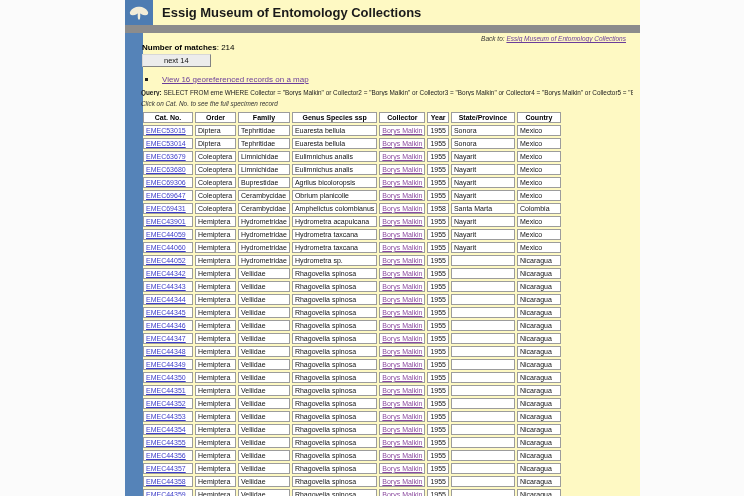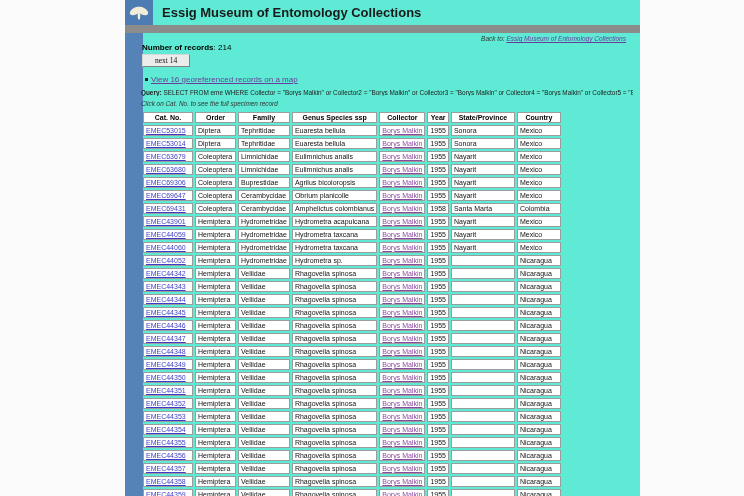--- a/index.html
+++ b/index.html
@@ -1,36 +1,36 @@
 <!DOCTYPE html>
 <html><head>
 <meta charset="utf-8">
 <style>
   * { margin:0; padding:0; box-sizing:border-box; }
   html,body { width:744px; height:496px; overflow:hidden; background:#fafafa;
               font-family:"Liberation Sans", sans-serif; }
   .viewport { position:relative; width:744px; height:496px; background:#fbfbfb; overflow:hidden; }
-  .page { position:absolute; left:125px; top:0; width:515px; height:496px; background:#5eead4; overflow:hidden; }
+  .page { position:absolute; left:125px; top:0; width:515px; height:496px; background:#fef9c3; overflow:hidden; }
 
   .stripe { position:absolute; left:0; top:0; width:18px; height:496px; background:#5583b8; }
   .logo { position:absolute; left:0; top:0; width:28px; height:25px; background:#4d7cb2;
           display:flex; align-items:center; justify-content:center; z-index:3; }
   .page-title { position:absolute; left:37px; top:5px; font-size:13px; font-weight:bold; color:#1a1a1a; white-space:nowrap; }
   .graybar { position:absolute; left:0; top:25px; width:515px; height:8px; background:#8c8c8c; z-index:2; }
 
   .backline { position:absolute; top:35px; right:14px; font-size:6.5px; font-style:italic; color:#333; white-space:nowrap; }
   .backline a { color:#6a3d9a; text-decoration:underline; cursor:pointer; }
 
   .matches { position:absolute; left:17px; top:43px; font-size:8px; color:#000; }
   .matches b { font-weight:bold; }
 
-  .next-btn { position:absolute; left:17px; top:54px; font-size:7.5px; font-family:Liberation Serif, serif;
-              background:#ececec; border:1px outset #d7d7d7; padding:1px 12px; color:#111; cursor:pointer; }
-
-  .maplink-row { position:absolute; left:20px; top:75px; font-size:8px; display:flex; align-items:center; gap:3px; }
+  .next-btn { position:absolute; left:17px; top:54px; font-size:7.5px; font-family:Liberation Sans, sans-serif;
+              background:#ececec; border:1px outset #d7d7d7; padding:1px 21px; color:#111; cursor:pointer; }
+
+  .maplink-row { position:absolute; left:20px; top:75px; font-size:8px; display:flex; align-items:center; gap:14px; }
   .bullet { width:3px; height:3px; background:#222; display:inline-block; }
   .maplink-row a { color:#6a3d9a; text-decoration:underline; cursor:pointer; }
 
   .queryline { position:absolute; left:16px; top:89px; width:492px; font-size:6.4px; color:#222; white-space:nowrap; overflow:hidden; }
   .queryline b { font-weight:bold; }
   .hintline { position:absolute; left:16px; top:100px; font-size:6.4px; font-style:italic; color:#333; }
 
   table.results { position:absolute; left:16px; top:110px; border-collapse:separate; border-spacing:2px;
                   table-layout:fixed; background:transparent; }
   table.results th, table.results td {
@@ -62,21 +62,21 @@
 
     <div class="page-title">Essig Museum of Entomology Collections</div>
     <div class="graybar"></div>
 
     <div class="backline">
       <span>Back to:</span>
       <a>Essig Museum of Entomology Collections</a>
     </div>
 
     <div class="matches">
-      <b>Number of records</b>: <span>214</span>
+      <b>Number of matches</b>: <span>214</span>
     </div>
 
     <button class="next-btn">next 14</button>
 
     <div class="maplink-row">
       <span class="bullet"></span>
       <a>View 16 georeferenced records on a map</a>
     </div>
 
     <div class="queryline">

